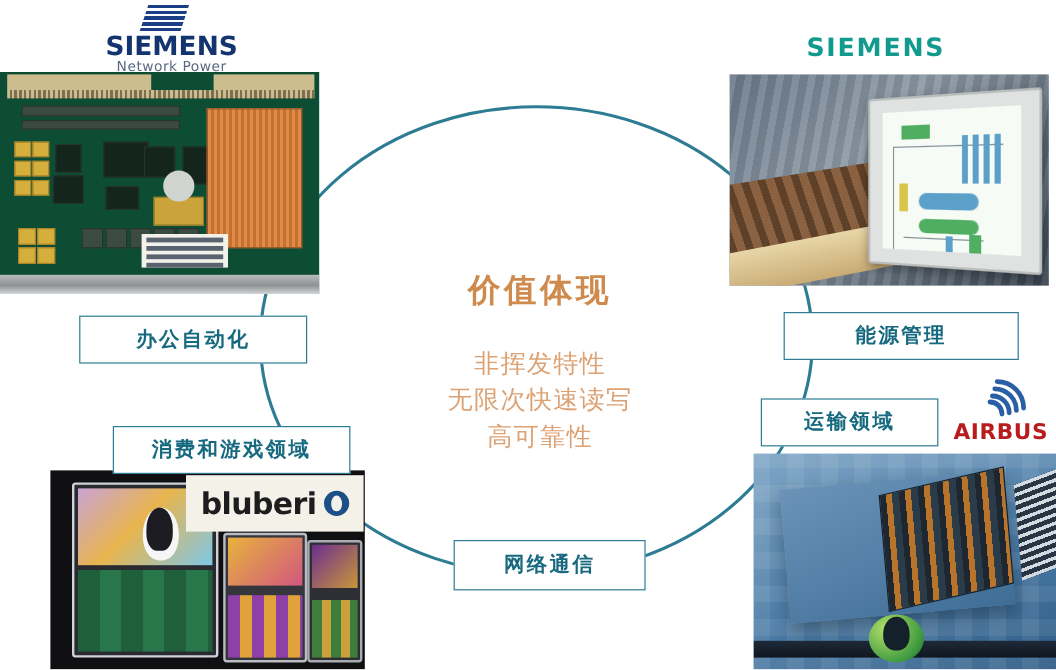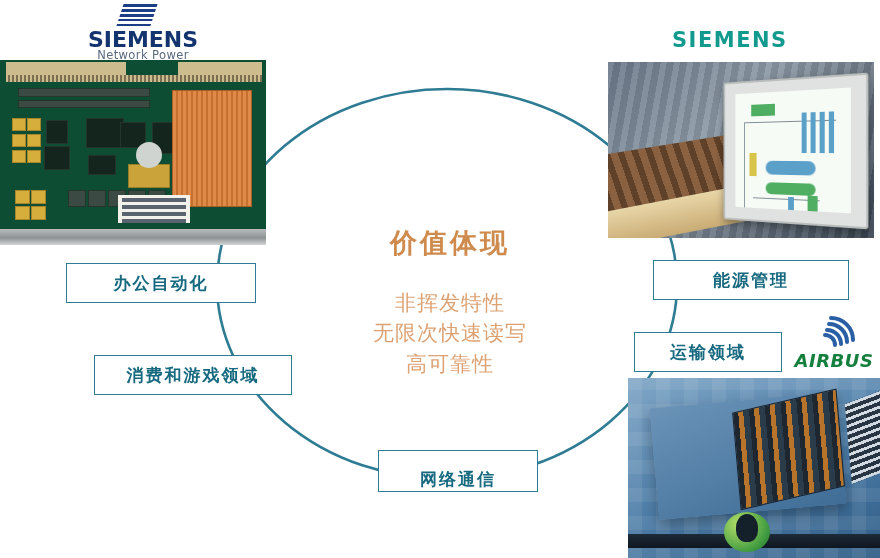--- a/index.html
+++ b/index.html
@@ -154,22 +154,22 @@
   #bluberi-word{font-size:25px;font-weight:bold;color:#1d1d1f;letter-spacing:-0.5px;
      font-family:"DejaVu Sans","Liberation Sans",sans-serif;}
   #bluberi-mark{width:21px;height:21px;border-radius:50%;background:#1b4f86;
      margin-left:6px;position:relative;}
   #bluberi-mark:after{content:"";position:absolute;left:6px;top:4px;width:9px;height:13px;
      background:#f4f1e8;border-radius:50% 50% 45% 45%;}
 
   
   #airbus{left:792px;top:306px;width:84px;z-index:25;text-align:center;}
   #airbus-mark{width:50px;height:42px;margin:0 auto 2px;position:relative;overflow:hidden;}
-  #airbus-word{font-size:18px;font-weight:bold;color:#15803d;letter-spacing:0.5px;
-     font-style:italic;}
+  #airbus-word{font-size:18px;font-weight:bold;color:#b91c1c;letter-spacing:0.5px;
+     }
 
   
   #transport-photo{left:628px;top:378px;width:252px;height:180px;
      background:linear-gradient(160deg,#7fa6c6 0%,#4b7ba6 55%,#2f5c85 100%);}
   #tp-grid{position:absolute;left:0;top:0;width:100%;height:100%;
      background:
        repeating-linear-gradient(0deg,rgba(255,255,255,.07) 0 14px,transparent 14px 28px),
        repeating-linear-gradient(90deg,rgba(255,255,255,.07) 0 14px,transparent 14px 28px);}
   #cabinet{position:absolute;left:26px;top:22px;width:188px;height:112px;
      background:linear-gradient(160deg,#6b93b8,#3f6d96);transform:rotate(-5deg);
@@ -261,20 +261,40 @@
         <div class="scada y" style="left:16px;top:62px;width:8px;height:24px;"></div>
         <div class="scada" style="left:34px;top:70px;width:52px;height:14px;border-radius:7px;"></div>
         <div class="scada g" style="left:34px;top:92px;width:52px;height:12px;border-radius:6px;"></div>
         <div class="scada line" style="left:20px;top:108px;width:70px;height:1px;"></div>
         <div class="scada" style="left:58px;top:106px;width:6px;height:14px;"></div>
         <div class="scada g" style="left:78px;top:104px;width:10px;height:16px;"></div>
       </div>
     </div>
   </div>
 
+  <div id="casino-photo" class="photo">
+    <div class="slot" id="slot-big">
+      <div id="slot-big-top">
+          <div class="penguin"></div>
+        </div>
+      <div id="slot-big-bot"></div>
+    </div>
+    <div class="slot" id="slot-m">
+        <div id="slot-m-top"></div>
+        <div id="slot-m-bot"></div>
+      </div>
+    <div class="slot" id="slot-r">
+        <div id="slot-r-top"></div>
+        <div id="slot-r-bot"></div>
+      </div>
+    <div id="bluberi-logo">
+      <span id="bluberi-word">bluberi</span>
+      <span id="bluberi-mark"></span>
+    </div>
+  </div>
 
   <div id="airbus" class="abs">
     <div id="airbus-mark">
       <svg viewBox="0 0 50 42" width="50" height="42">
         <g fill="none" stroke="#2a5fa5" stroke-width="4" stroke-linecap="round">
           <path d="M44 34 A22 22 0 0 0 22 12"></path>
           <path d="M38 36 A18 18 0 0 0 20 18"></path>
           <path d="M32 38 A14 14 0 0 0 18 24"></path>
           <path d="M26 39 A10 10 0 0 0 16 29"></path>
         </g>
@@ -304,21 +324,21 @@
 
 
   <div class="label-box" id="lb-office" style="left:66px;top:263px;width:190px;height:40px;">
     <span>办公自动化</span>
   </div>
 
   <div class="label-box" id="lb-consumer" style="left:94px;top:355px;width:198px;height:40px;">
     <span>消费和游戏领域</span>
   </div>
 
-  <div class="label-box" id="lb-network" style="left:378px;top:450px;width:160px;height:42px;align-items:flex-end;">
+  <div class="label-box" id="lb-network" style="left:378px;top:450px;width:160px;height:42px;">
     <span>网络通信</span>
   </div>
 
   <div class="label-box" id="lb-energy" style="left:636px;top:260px;width:196px;height:40px;margin-left:17px;">
     <span>能源管理</span>
   </div>
 
   <div class="label-box" id="lb-transport" style="left:634px;top:332px;width:148px;height:40px;">
     <span>运输领域</span>
   </div>

